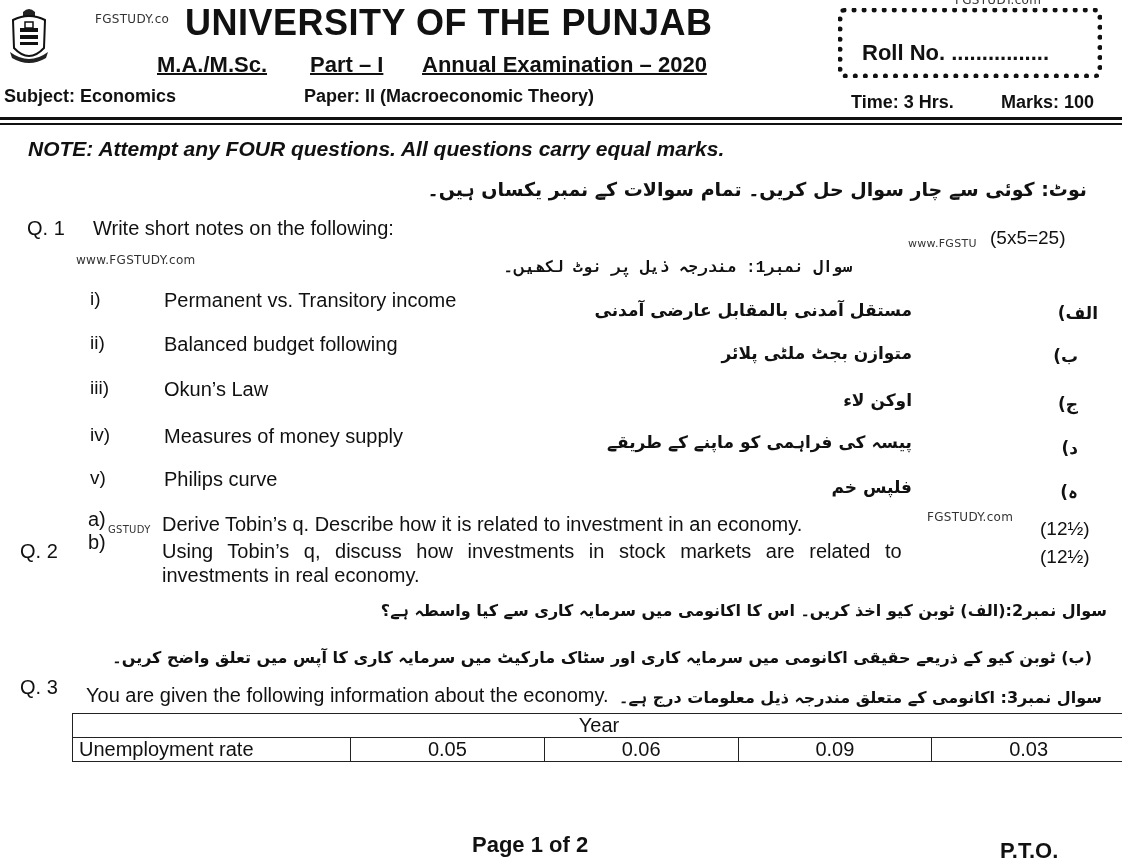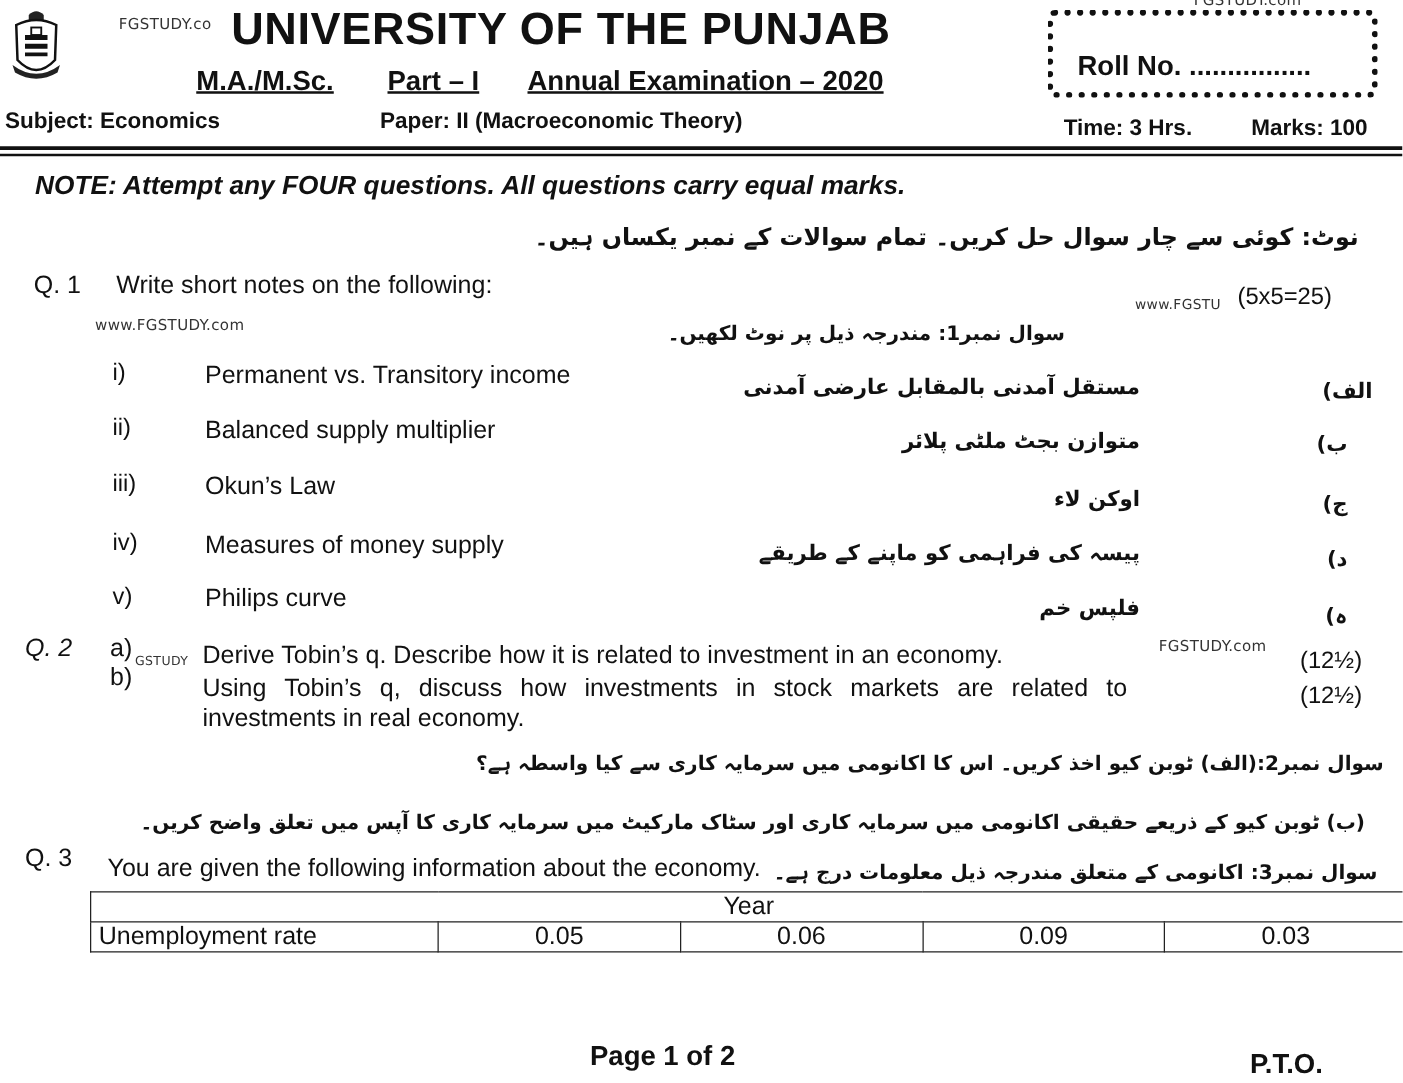--- a/index.html
+++ b/index.html
@@ -70,48 +70,48 @@
 <div class="abs rule2"></div>
 
 <div class="abs note">NOTE:   Attempt any FOUR questions. All questions carry equal marks.</div>
 <div class="abs urdu" style="right:35px; top:178px; font-size:19px;">نوٹ: کوئی سے چار سوال حل کریں۔ تمام سوالات کے نمبر یکساں ہیں۔</div>
 
 <div class="abs qnum" style="left:27px; top:217px;">Q. 1</div>
 <div class="abs body-text" style="left:93px; top:217px;">Write short notes on the following:</div>
 <div class="abs wm" style="left:76px; top:253px;">www.FGSTUDY.com</div>
 <div class="abs wm" style="left:908px; top:237px; font-size:11px;">www.FGSTU</div>
 <div class="abs marks" style="left:990px; top:227px;">(5x5=25)</div>
-<div class="abs urdu" style="right:270px; top:257px; font-size:16px;">سوال نمبر1: مندرجہ ذیل پر نوٹ لکھیں۔</div>
+<div class="abs urdu" style="right:270px; top:257px; font-size:16px;font-family:Liberation Mono, monospace;">سوال نمبر1: مندرجہ ذیل پر نوٹ لکھیں۔</div>
 
 <div class="abs item-num" style="top:288px;">i)</div>
 <div class="abs item-txt" style="top:289px;">Permanent vs. Transitory income</div>
 <div class="abs urdu" style="right:24px; top:303px;">الف)</div>
 <div class="abs urdu" style="right:210px; top:300px;">مستقل آمدنی بالمقابل عارضی آمدنی</div>
 
 <div class="abs item-num" style="top:332px;">ii)</div>
-<div class="abs item-txt" style="top:333px;">Balanced supply multiplier</div>
+<div class="abs item-txt" style="top:333px;">Balanced budget following</div>
 <div class="abs urdu" style="right:44px; top:346px;">ب)</div>
 <div class="abs urdu" style="right:210px; top:343px;">متوازن بجٹ ملٹی پلائر</div>
 
 <div class="abs item-num" style="top:377px;">iii)</div>
 <div class="abs item-txt" style="top:378px;">Okun’s Law</div>
 <div class="abs urdu" style="right:44px; top:394px;">ج)</div>
 <div class="abs urdu" style="right:210px; top:390px;">اوکن لاء</div>
 
 <div class="abs item-num" style="top:424px;">iv)</div>
 <div class="abs item-txt" style="top:425px;">Measures of money supply</div>
 <div class="abs urdu" style="right:44px; top:438px;">د)</div>
 <div class="abs urdu" style="right:210px; top:432px;">پیسہ کی فراہمی کو ماپنے کے طریقے</div>
 
 <div class="abs item-num" style="top:467px;">v)</div>
 <div class="abs item-txt" style="top:468px;">Philips curve</div>
 <div class="abs urdu" style="right:44px; top:482px;">ہ)</div>
 <div class="abs urdu" style="right:210px; top:477px;">فلپس خم</div>
 
-<div class="abs qnum" style="left:20px; top:508px;font-style:italic;">Q. 2</div>
+<div class="abs qnum" style="left:20px; top:540px;">Q. 2</div>
 <div class="abs body-text" style="left:88px; top:508px;">a)</div>
 <div class="abs wm" style="left:108px; top:524px; font-size:10px;">GSTUDY</div>
 <div class="abs body-text" style="left:162px; top:513px;">Derive Tobin’s q. Describe how it is related to investment in an economy.</div>
 <div class="abs wm" style="left:927px; top:510px;">FGSTUDY.com</div>
 <div class="abs marks" style="left:1040px; top:518px;">(12½)</div>
 
 <div class="abs body-text" style="left:88px; top:531px;">b)</div>
 <div class="abs body-text" style="left:162px; top:540px; word-spacing:9px;">Using Tobin’s q, discuss how investments in stock markets are related to</div>
 <div class="abs marks" style="left:1040px; top:546px;">(12½)</div>
 <div class="abs body-text" style="left:162px; top:564px;">investments in real economy.</div>

